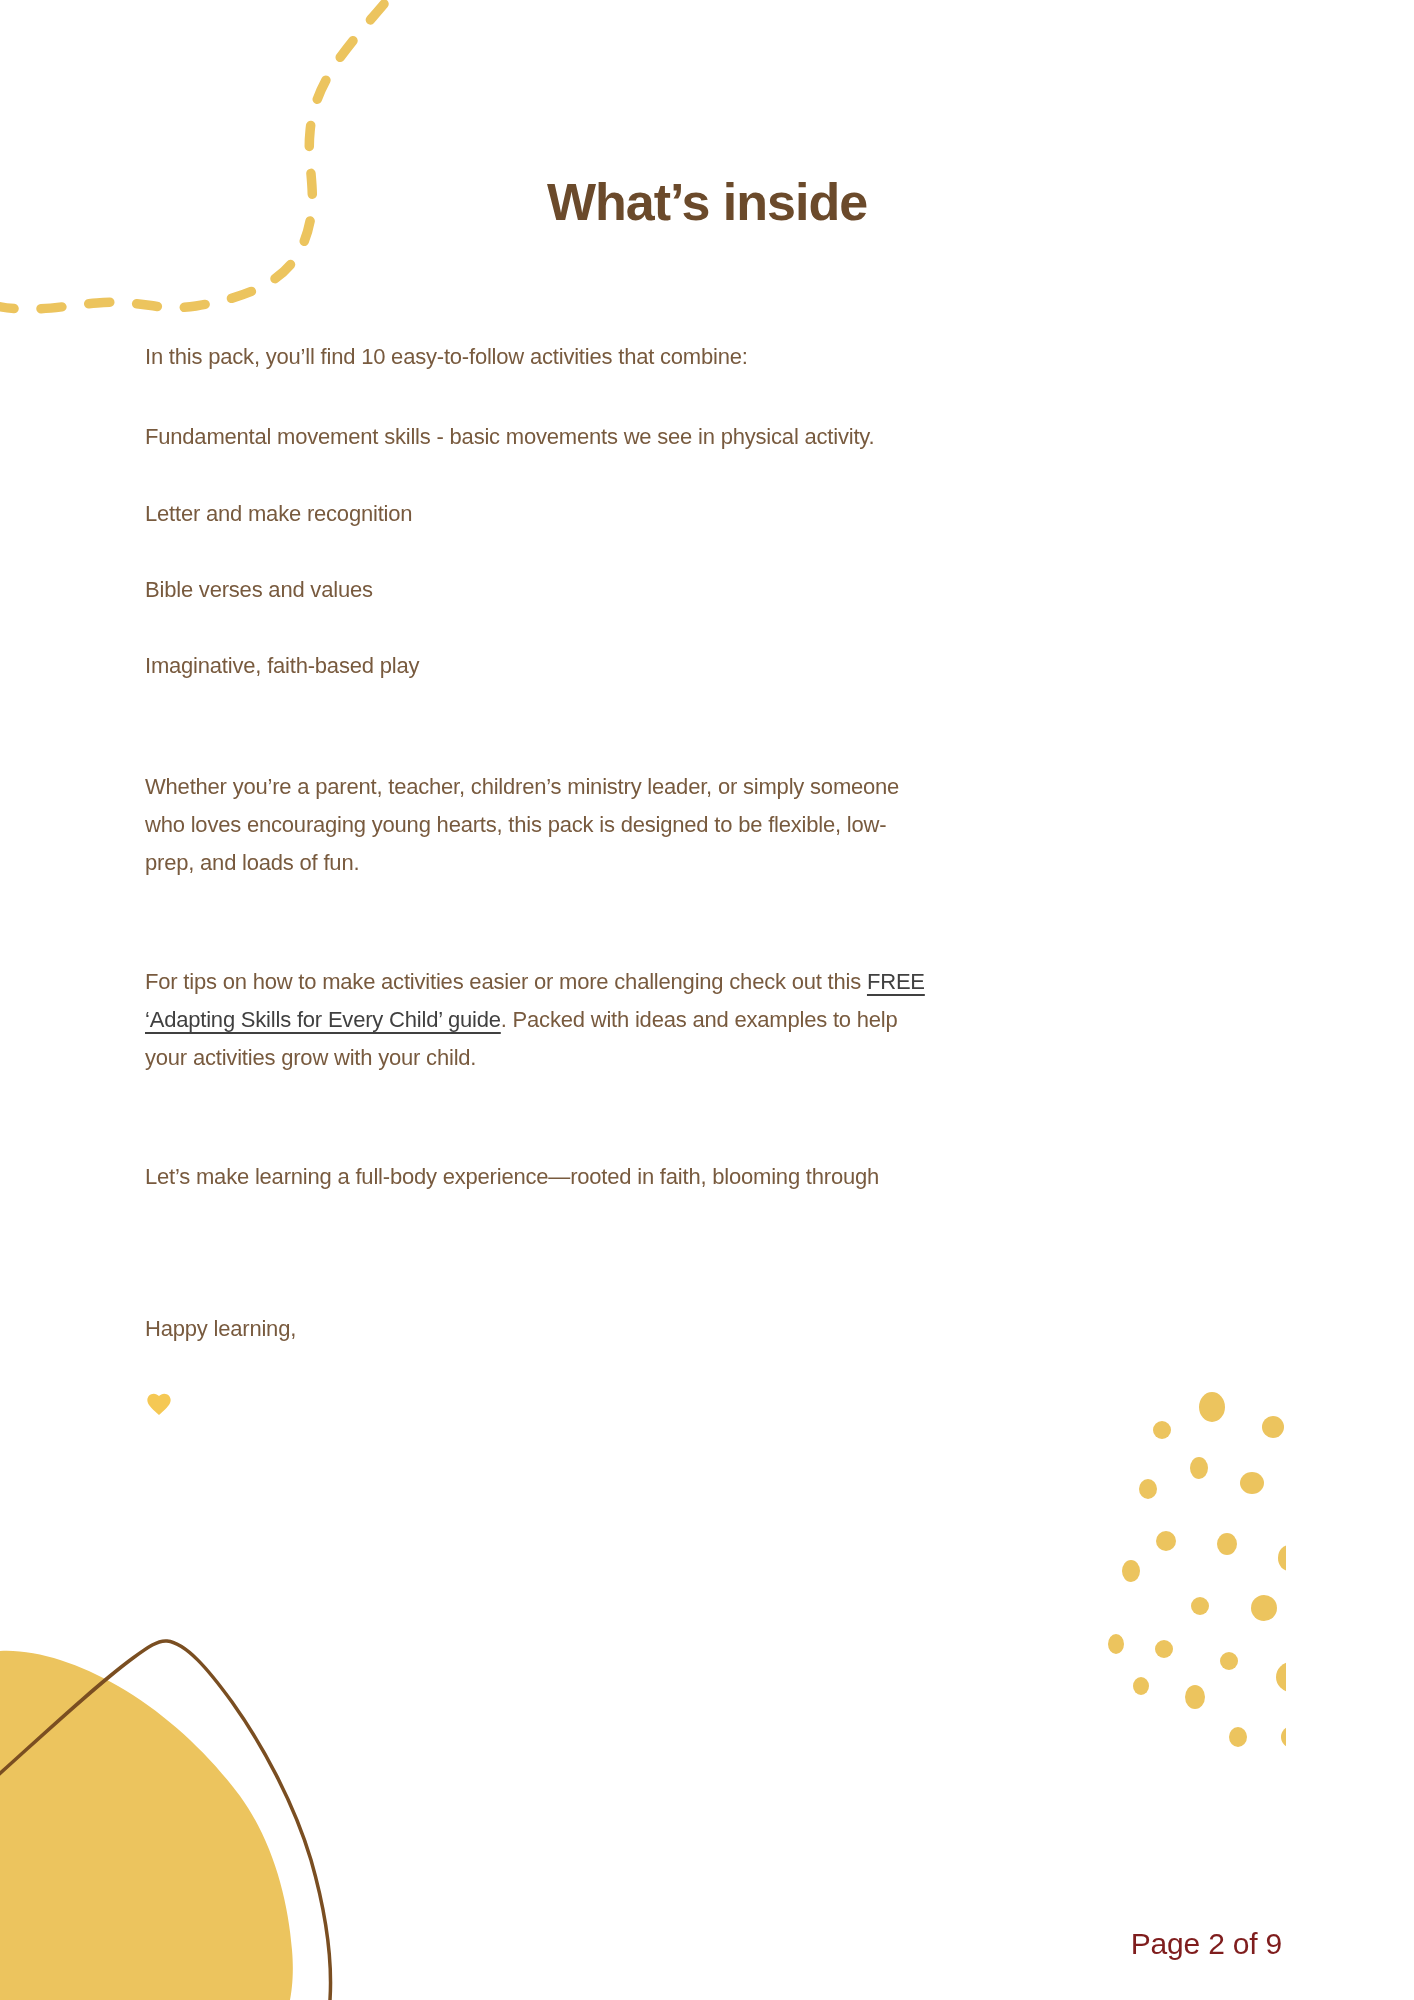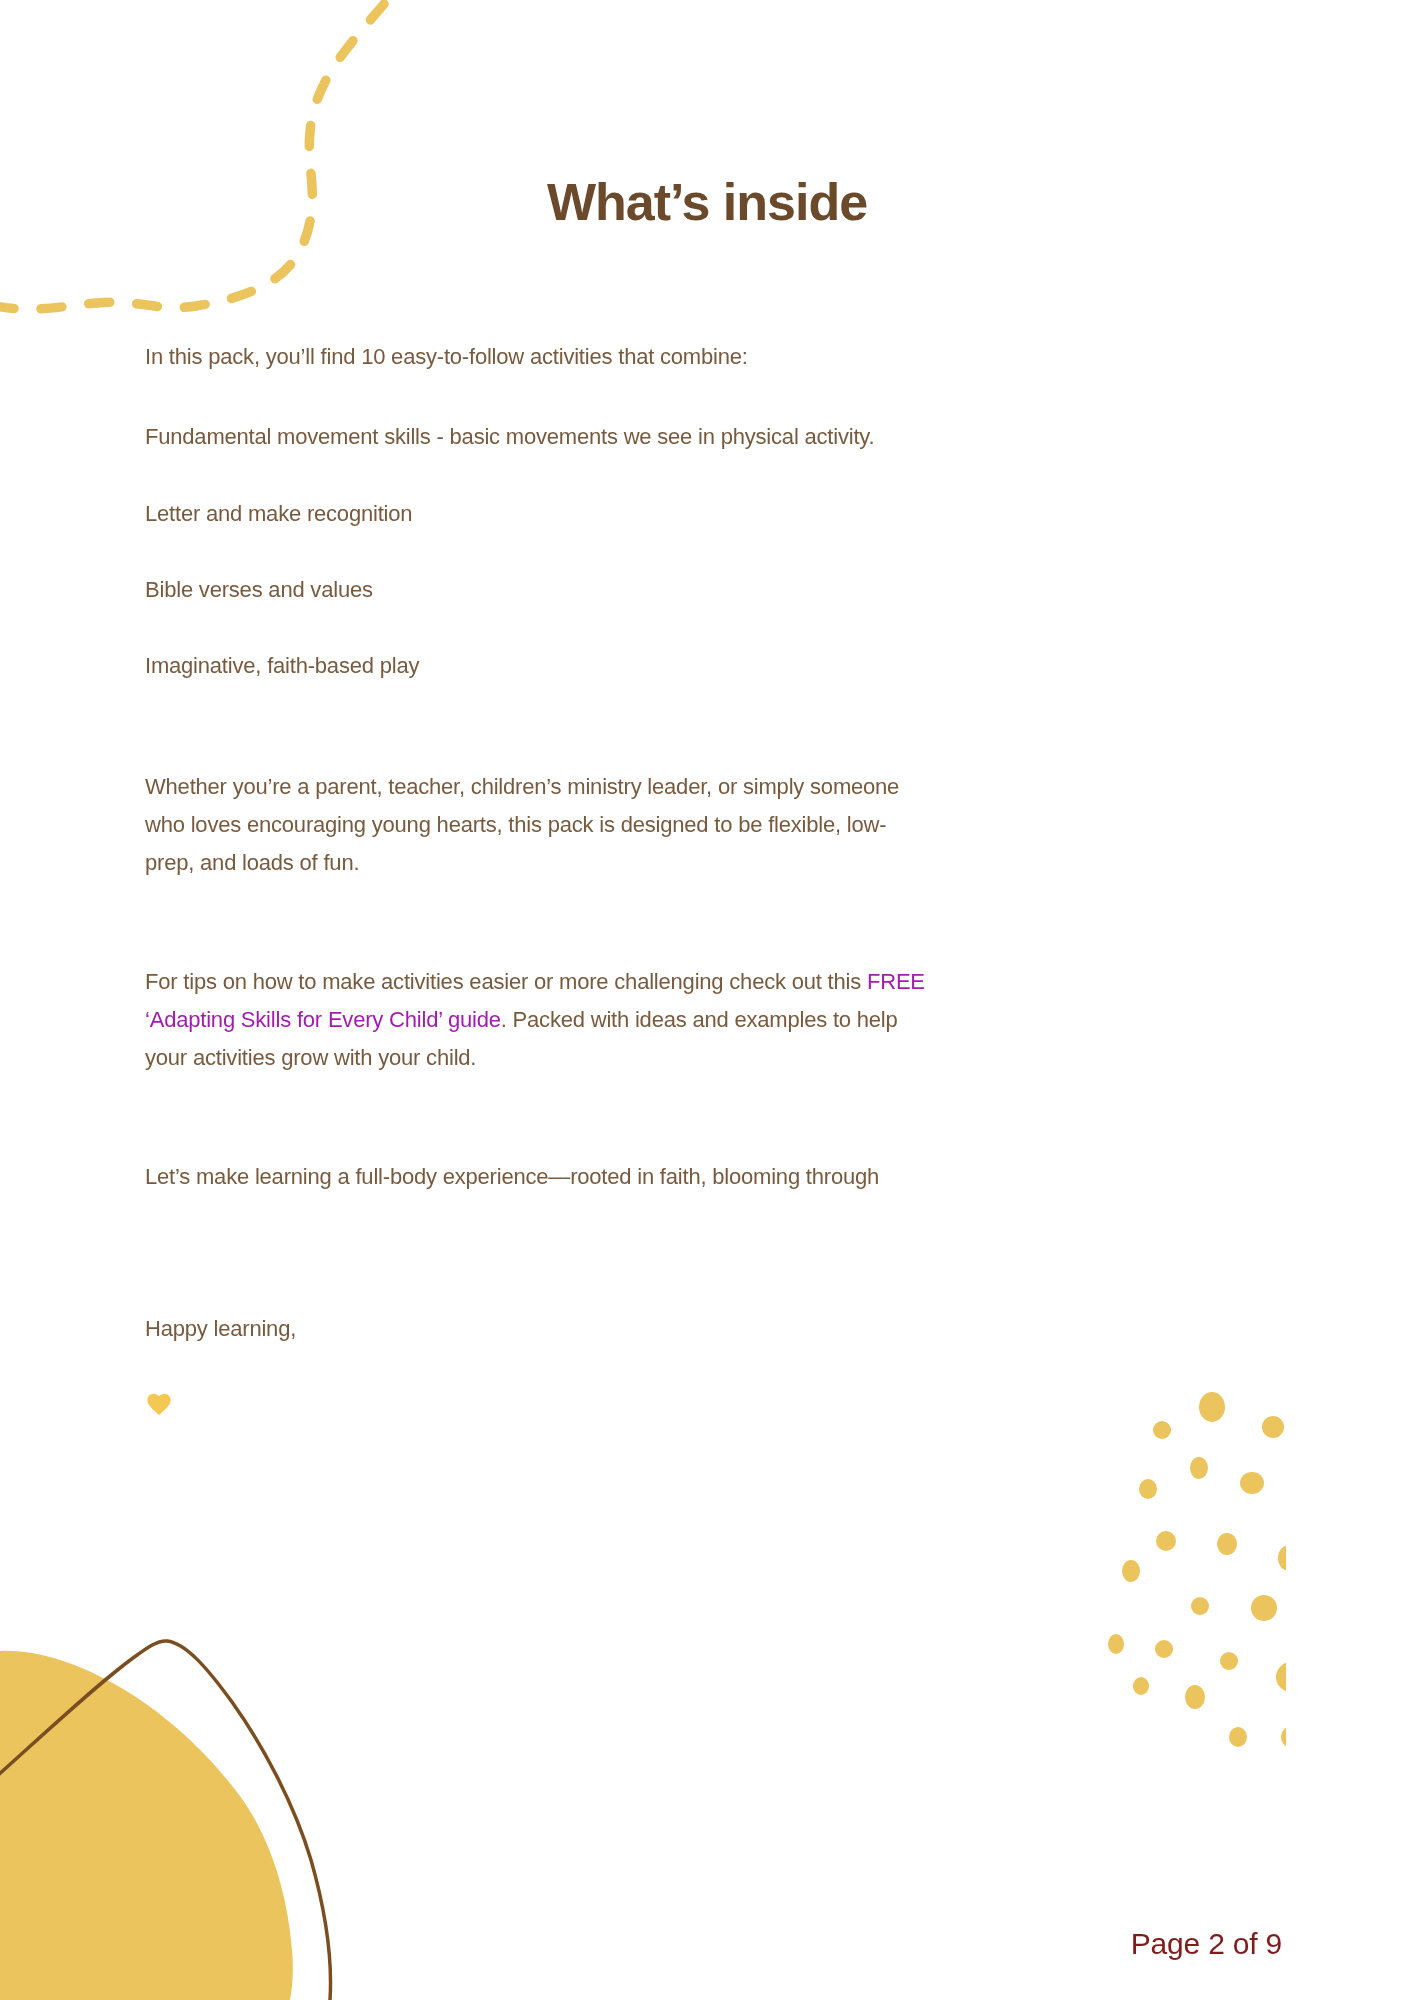--- a/index.html
+++ b/index.html
@@ -21,23 +21,24 @@
     font-size:52px;line-height:56px;font-weight:bold;letter-spacing:-1px;
     color:#6B4A2B;
   }
   .block{
     position:absolute;left:145px;width:1130px;
     color:#785A3E;
     font-size:22px;line-height:38px;letter-spacing:-0.2px;
   }
   .tline{white-space:nowrap;}
   .link{
+    text-decoration:underline;
     text-decoration-thickness:2px;
     text-underline-offset:5px;
-    color:#a21caf;
+    color:#404040;
     cursor:pointer;
   }
   .sig{display:flex;align-items:center;gap:9px;}
   .heart-svg{width:28px;height:26px;flex:0 0 auto;}
   .page-num{
     position:absolute;top:1925px;right:132px;
     color:#7f1d1d;font-size:30px;line-height:38px;letter-spacing:-0.2px;
     white-space:nowrap;
   }
   .dot{fill:#ECC45E;}

